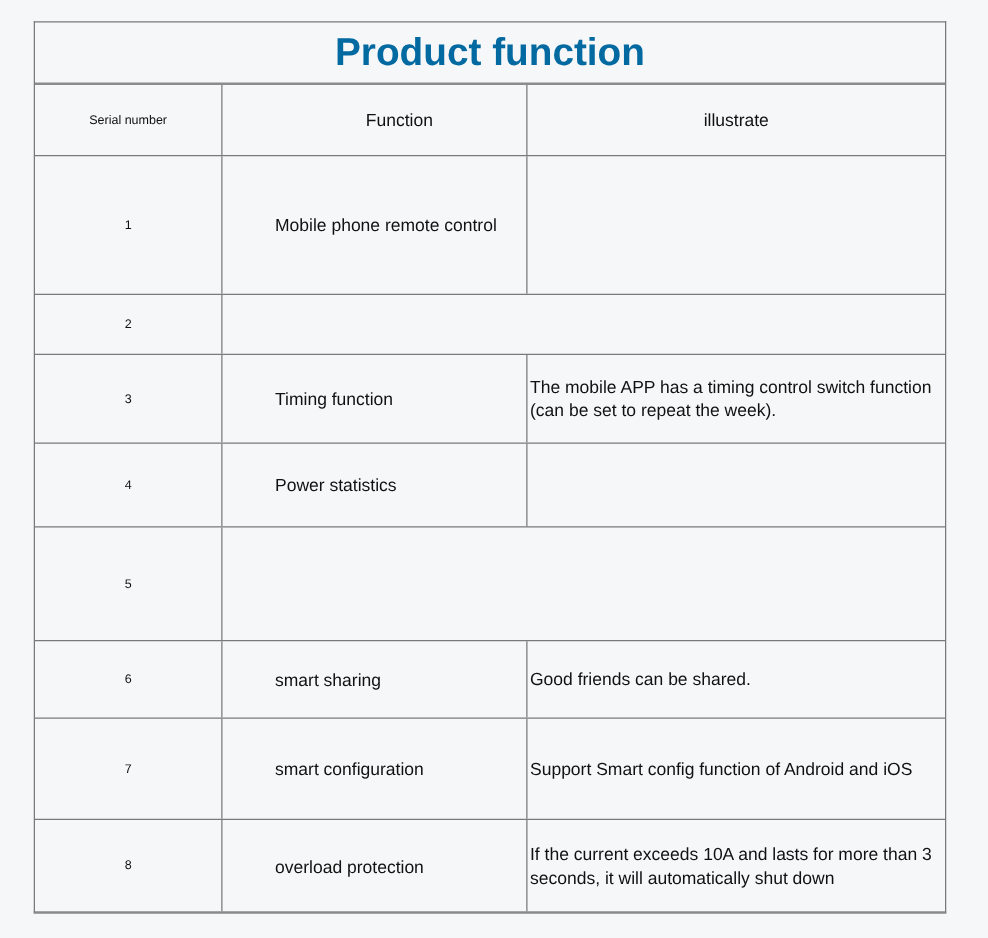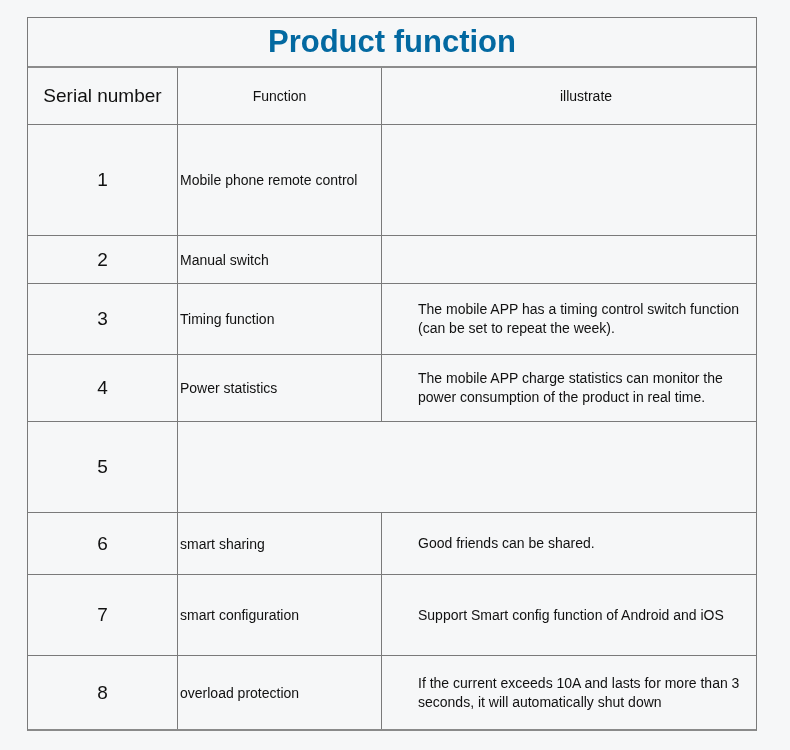--- a/index.html
+++ b/index.html
@@ -2,23 +2,23 @@
 <html><head>
 <meta charset="utf-8">
 <style>
   html,body{margin:0;padding:0;}
   body{width:790px;height:750px;background:#f6f7f8;font-family:"Liberation Sans",sans-serif;color:#111;position:relative;overflow:hidden;}
   .tbl{position:absolute;left:27px;top:17px;width:730px;border:1px solid #7a7a7a;border-bottom:2px solid #8a8a8a;box-sizing:border-box;}
   .title{height:48px;border-bottom:2px solid #8c8c8c;display:flex;align-items:center;justify-content:center;}
   .title span{color:#0369a1;font-weight:bold;font-size:31px;letter-spacing:0px;}
   .row{display:flex;border-bottom:1px solid #7a7a7a;box-sizing:border-box;}
   .row:last-child{border-bottom:none;}
-  .c1{width:149px;border-right:1px solid #7a7a7a;display:flex;align-items:center;justify-content:center;font-size:19px;}
-  .c2{width:204px;border-right:1px solid #7a7a7a;display:flex;align-items:center;font-size:14px;padding-left:2px;box-sizing:border-box;}
-  .c3{flex:1;display:flex;align-items:center;font-size:14px;line-height:19px;padding:0 2px;box-sizing:border-box;margin-left:34px;}
+  .c1{width:149px;border-right:1px solid #7a7a7a;display:flex;align-items:center;justify-content:center;font-size:10px;}
+  .c2{width:204px;border-right:1px solid #7a7a7a;display:flex;align-items:center;font-size:14px;padding-left:2px;box-sizing:border-box;margin-left:40px;}
+  .c3{flex:1;display:flex;align-items:center;font-size:14px;line-height:19px;padding:0 2px;box-sizing:border-box;}
   .hdr .c2,.hdr .c3{justify-content:center;padding:0;}
 </style>
 </head>
 <body>
 
 <div class="tbl">
   <div class="title">
     <span>Product function</span>
   </div>
   <div class="row hdr" style="height:57px">
@@ -26,31 +26,29 @@
     <div class="c2">Function</div>
     <div class="c3">illustrate</div>
   </div>
 
   <div class="row" style="height:111px">
     <div class="c1">1</div>
     <div class="c2">Mobile phone remote control</div>
   </div>
   <div class="row" style="height:48px">
     <div class="c1">2</div>
-    <div class="c2">Manual switch</div>
   </div>
   <div class="row" style="height:71px">
     <div class="c1">3</div>
     <div class="c2">Timing function</div>
     <div class="c3">The mobile APP has a timing control switch function (can be set to repeat the week).</div>
   </div>
   <div class="row" style="height:67px">
     <div class="c1">4</div>
     <div class="c2">Power statistics</div>
-    <div class="c3">The mobile APP charge statistics can monitor the power consumption of the product in real time.</div>
   </div>
   <div class="row" style="height:91px">
     <div class="c1">5</div>
   </div>
   <div class="row" style="height:62px">
     <div class="c1">6</div>
     <div class="c2">smart sharing</div>
     <div class="c3">Good friends can be shared.</div>
   </div>
   <div class="row" style="height:81px">

